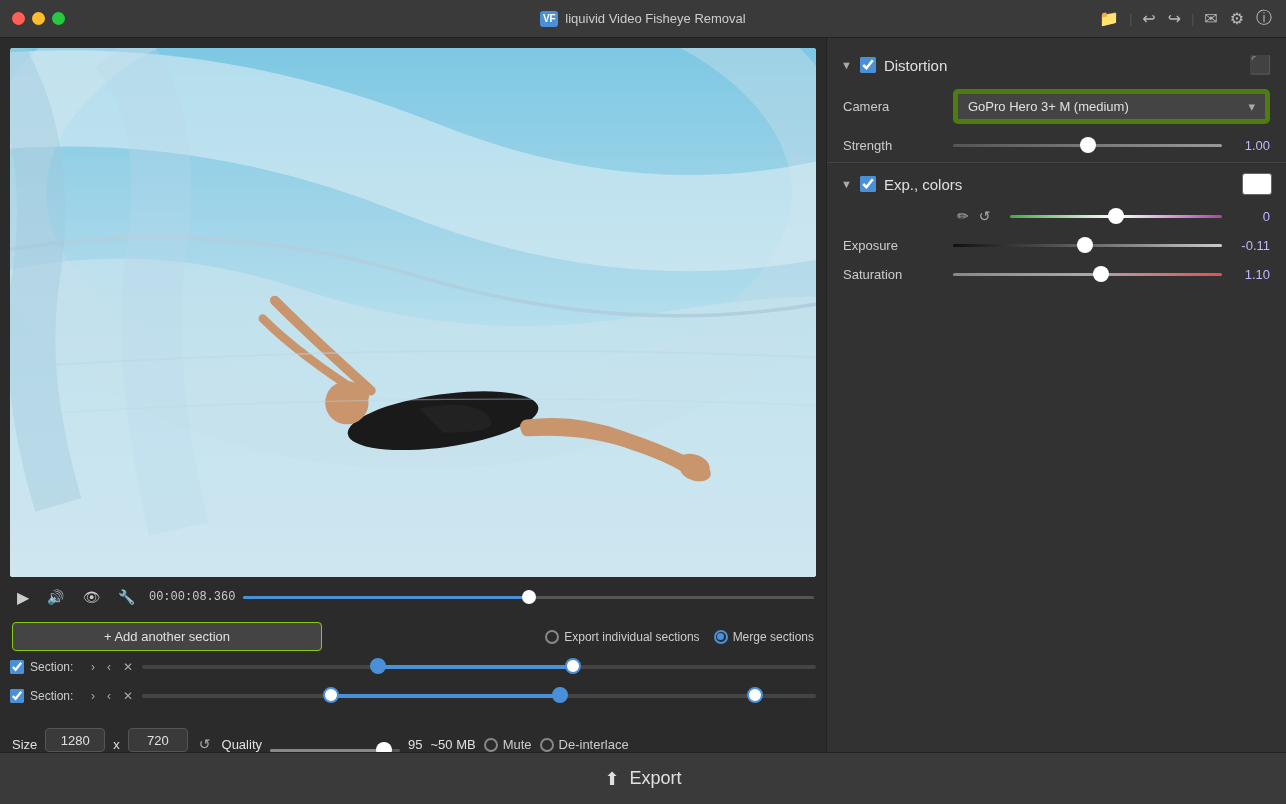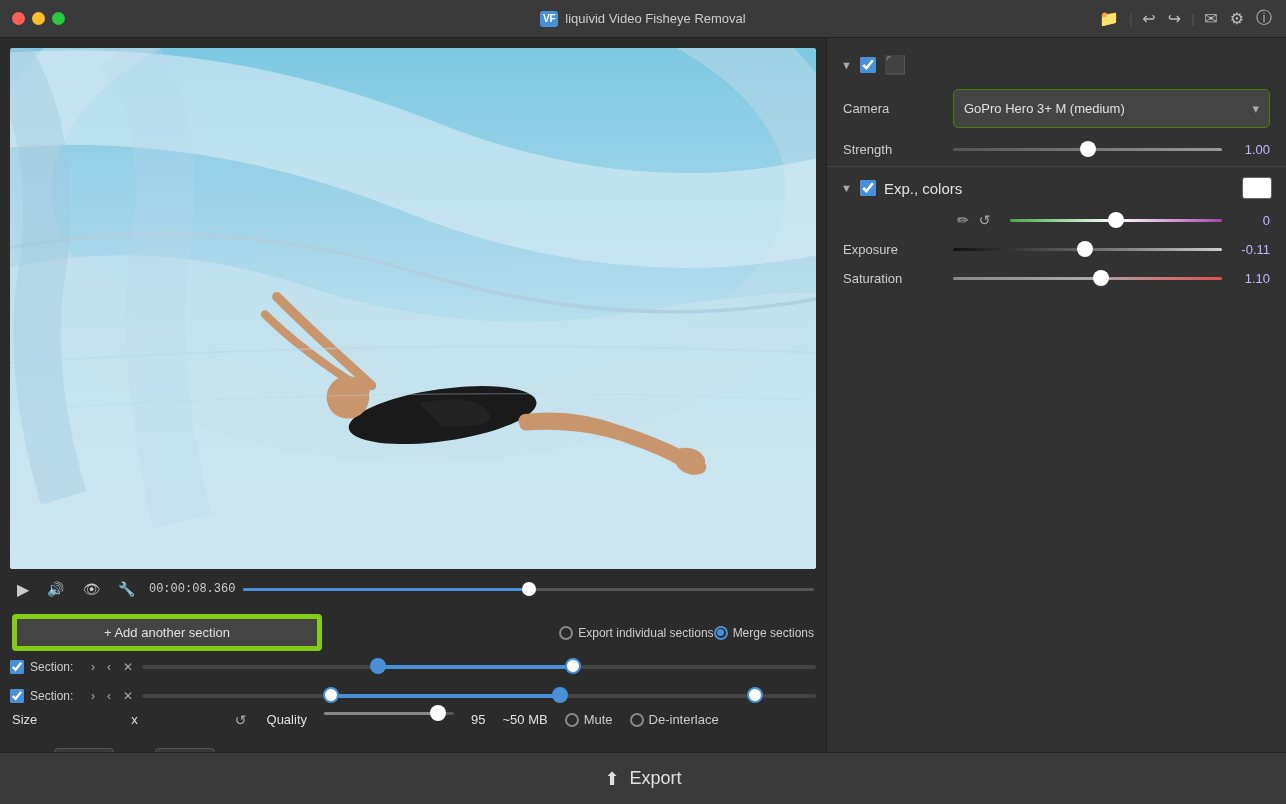--- a/index.html
+++ b/index.html
@@ -148,21 +148,21 @@
       position: absolute;
       left: 0;
       top: 0;
       height: 100%;
       background: #4a90d9;
       border-radius: 2px;
       width: 50%;
     }
     .add-section-btn {
       background: #444;
-      border: 5px solid #84cc16;
+      border: 1px solid #84cc16;
       color: #e0e0e0;
       border-radius: 4px;
       padding: 6px 18px;
       cursor: pointer;
       font-size: 13px;
       width: 310px;
     }
     .radio-label {
       display: flex;
       align-items: center;
@@ -239,22 +239,22 @@
       transform: translateX(-50%);
     }
     .range-thumb.blue-fill {
       background: #4a90d9;
     }
 
     
     .bottom-options {
       height: 40px;
       display: flex;
-      align-items: flex-start;
-      gap: 17px;
+      align-items: flex-end;
+      gap: 8px;
       padding: 0 2px;
       font-size: 13px;
     }
     .size-input {
       background: #3a3a3a;
       border: 1px solid #555;
       color: #e0e0e0;
       border-radius: 4px;
       width: 60px;
       height: 24px;
@@ -366,24 +366,24 @@
     }
     .rp-value {
       min-width: 38px;
       text-align: right;
       font-size: 13px;
       color: #c4b5fd;
     }
     .camera-dropdown {
       flex: 1;
       background: #444;
-      border: 1px solid #4d7c0f;
+      border: 5px solid #4d7c0f;
       color: #e0e0e0;
       border-radius: 5px;
-      padding: 11px 10px;
+      padding: 5px 10px;
       font-size: 13px;
       cursor: pointer;
       display: flex;
       align-items: center;
       justify-content: space-between;
     }
     .dropdown-arrow { color: #aaa; }
 
     .rp-divider {
       height: 1px;
@@ -473,20 +473,21 @@
 
     .section-controls-top {
       display: flex;
       align-items: center;
       justify-content: space-between;
       padding: 5px 2px 3px 2px;
     }
     .export-opts {
       display: flex;
       align-items: center;
+      gap: 14px;
     }
   </style>
 </head>
 <body>
 
 <div class="titlebar">
   <div class="titlebar-buttons">
     <button class="tb-btn tb-close"></button>
     <button class="tb-btn tb-min"></button>
     <button class="tb-btn tb-max"></button>
@@ -642,20 +643,21 @@
         <span>De-interlace</span>
       </label>
     </div>
   </div>
 
   <div class="right-panel">
 
     <div class="section-header">
       <span class="arrow">▼</span>
       <input type="checkbox" class="cb-check" checked="" style="">
+      <span class="section-header-title">Distortion</span>
       <span class="section-header-icon">⬛</span>
     </div>
 
     <div class="rp-row">
       <span class="rp-label">Camera</span>
       <div class="camera-dropdown">
         <span>GoPro Hero 3+ M (medium)</span>
         <span class="dropdown-arrow">▾</span>
       </div>
     </div>

